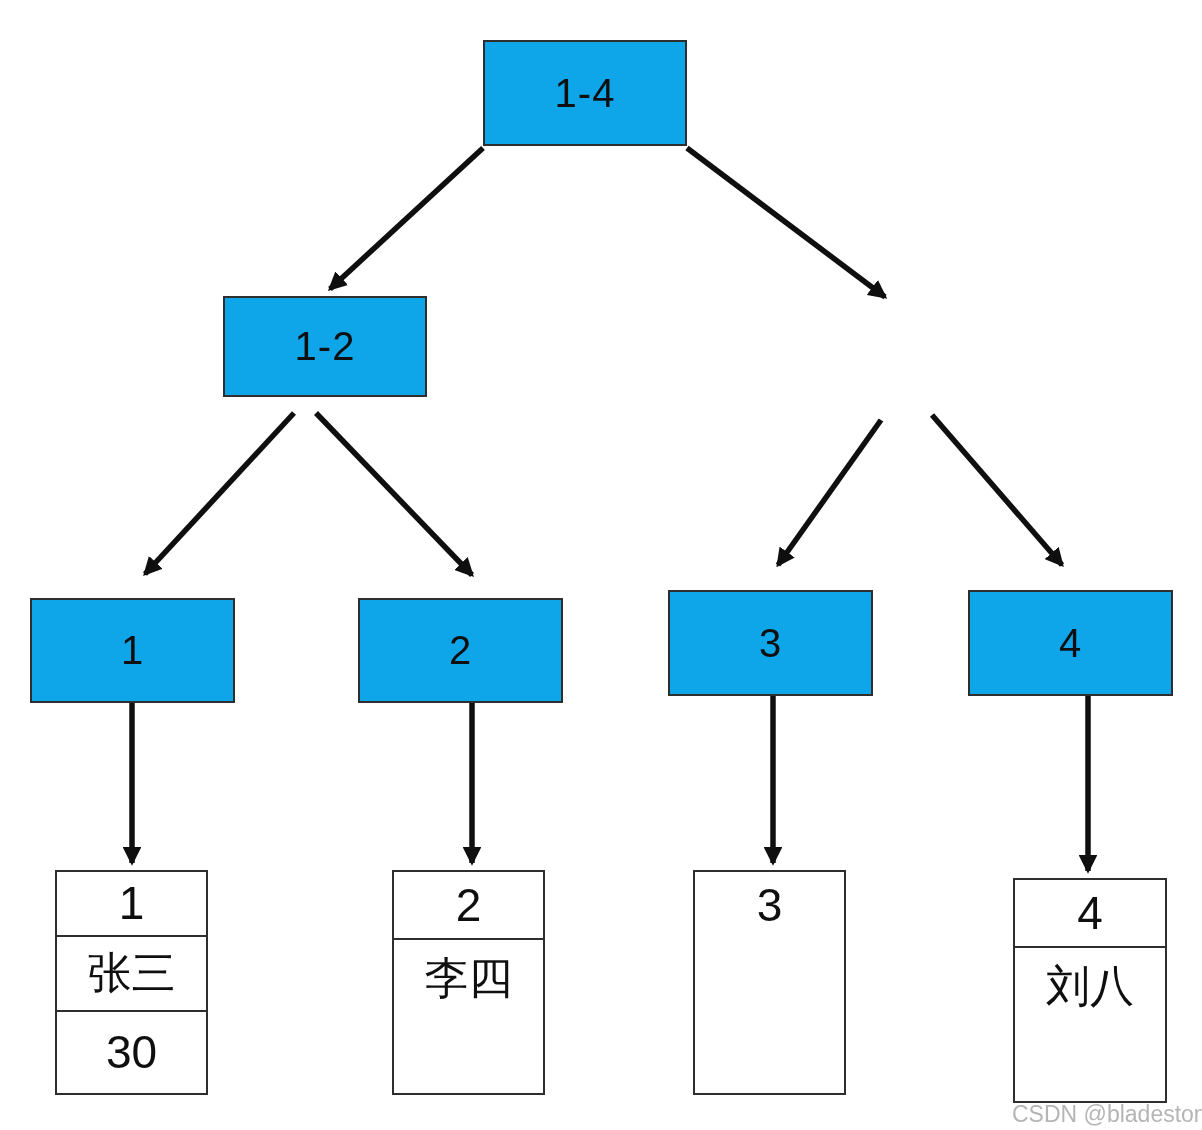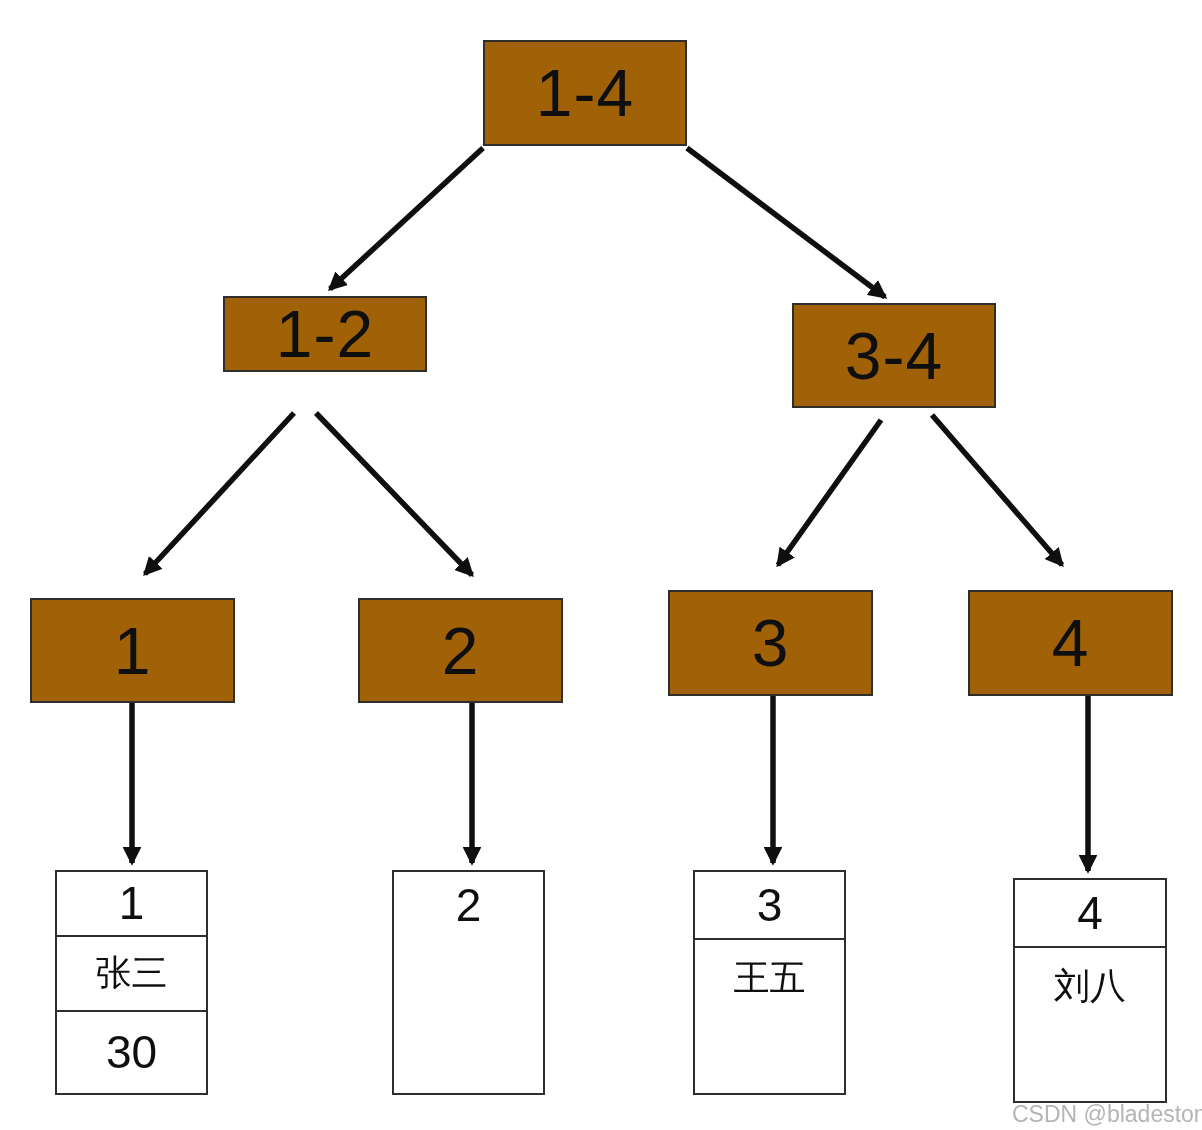--- a/index.html
+++ b/index.html
@@ -18,31 +18,31 @@
   #edges {
     position: absolute;
     left: 0;
     top: 0;
     z-index: 1;
   }
   .node {
     position: absolute;
     box-sizing: border-box;
     border: 2px solid #2e2e2e;
-    background: #a16207;
+    background: #0ea5e9;
     display: flex;
     align-items: center;
     justify-content: center;
-    font-size: 66px;
+    font-size: 40px;
     color: #0f0f0f;
     z-index: 2;
     letter-spacing: 1px;
   }
   .node.root   { left: 483px; top: 40px;  width: 204px; height: 106px; }
-  .node.n12    { left: 223px; top: 296px; width: 204px; height: 76px; }
+  .node.n12    { left: 223px; top: 296px; width: 204px; height: 101px; }
   .node.n34    { left: 792px; top: 303px; width: 204px; height: 105px; }
   .node.n1     { left: 30px;  top: 598px; width: 205px; height: 105px; }
   .node.n2     { left: 358px; top: 598px; width: 205px; height: 105px; }
   .node.n3     { left: 668px; top: 590px; width: 205px; height: 106px; }
   .node.n4     { left: 968px; top: 590px; width: 205px; height: 106px; }
 
   .record {
     position: absolute;
     box-sizing: border-box;
     border: 2px solid #2e2e2e;
@@ -58,21 +58,21 @@
 
   .record .cell {
     box-sizing: border-box;
     display: flex;
     align-items: center;
     justify-content: center;
     color: #0f0f0f;
     font-size: 46px;
   }
   .record .cell.id    { height: 66px; }
-  .record .cell.name  { height: 79px; border-top: 2px solid #2e2e2e; font-size: 36px; }
+  .record .cell.name  { height: 79px; border-top: 2px solid #2e2e2e; font-size: 44px; }
   .record .cell.value { height: 88px; border-top: 2px solid #2e2e2e; }
 
   #watermark {
     position: absolute;
     left: 1012px;
     top: 1101px;
     width: 190px;
     font-size: 23px;
     color: #b5b5b5;
     white-space: nowrap;
@@ -103,47 +103,44 @@
       <line x1="1088" y1="696" x2="1088" y2="871" marker-end="url(#ah)"></line>
     </g>
   </svg>
 
   <div class="node root">
     <span>1-4</span>
   </div>
   <div class="node n12">
     <span>1-2</span>
   </div>
-  <div class="node n34">
-    <span>3-4</span>
-  </div>
   <div class="node n1">
     <span>1</span>
   </div>
   <div class="node n2">
     <span>2</span>
   </div>
   <div class="node n3">
     <span>3</span>
   </div>
   <div class="node n4">
     <span>4</span>
   </div>
 
   <div class="record r1">
     <div class="cell id">1</div>
     <div class="cell name">张三</div>
     <div class="cell value">30</div>
   </div>
   <div class="record r2">
     <div class="cell id">2</div>
+    <div class="cell name">李四</div>
   </div>
   <div class="record r3">
     <div class="cell id">3</div>
-    <div class="cell name">王五</div>
   </div>
   <div class="record r4">
     <div class="cell id">4</div>
     <div class="cell name">刘八</div>
   </div>
 
   <div id="watermark">CSDN @bladestone</div>
 
 </div>
 

